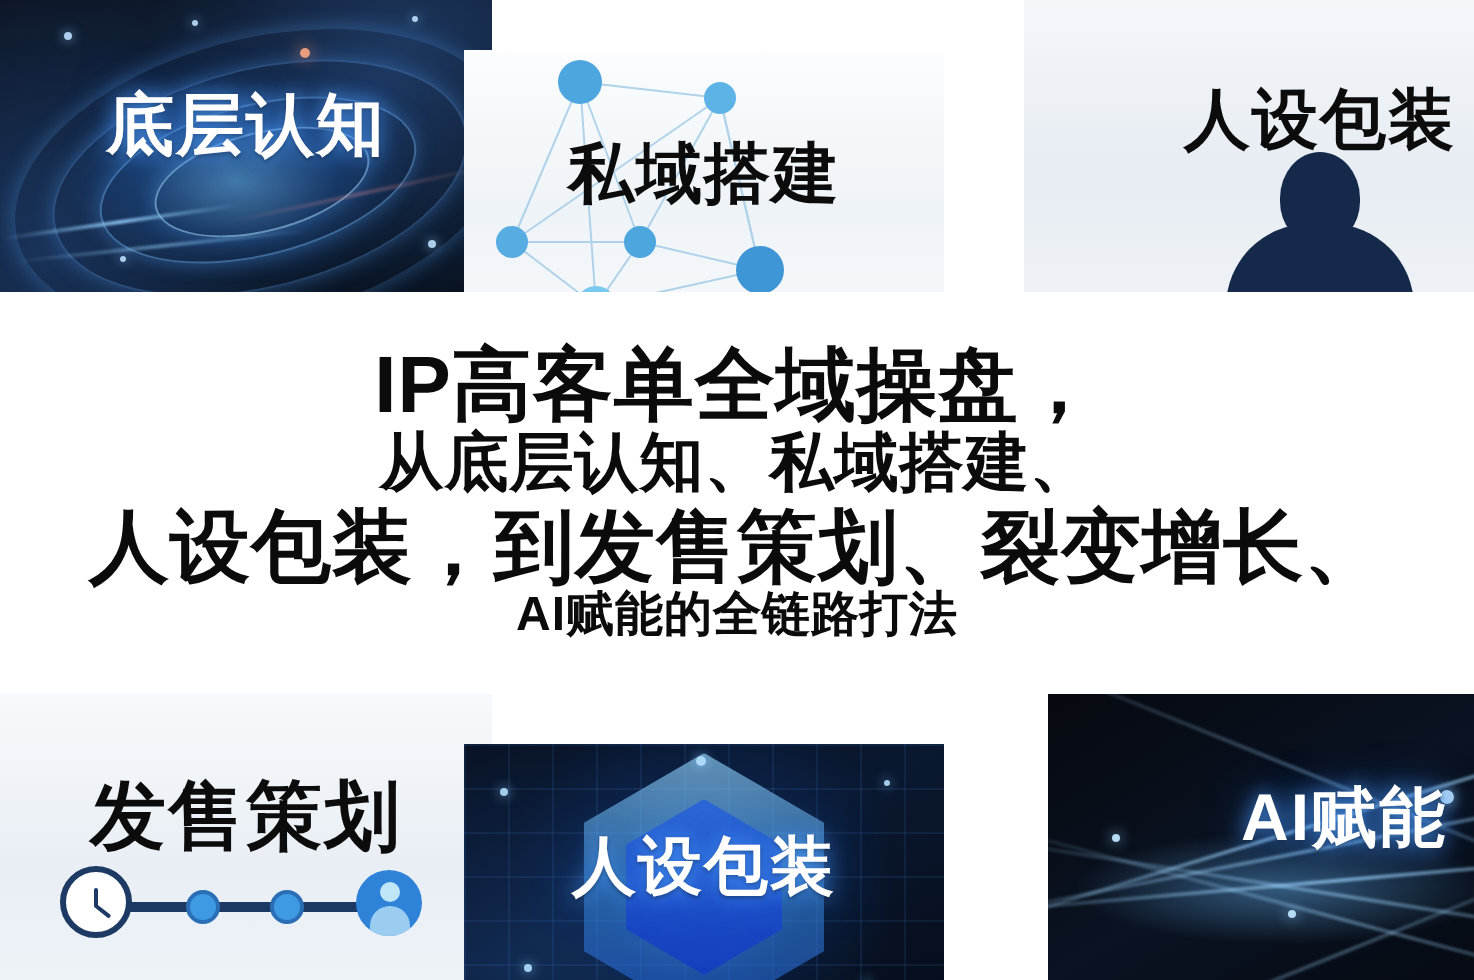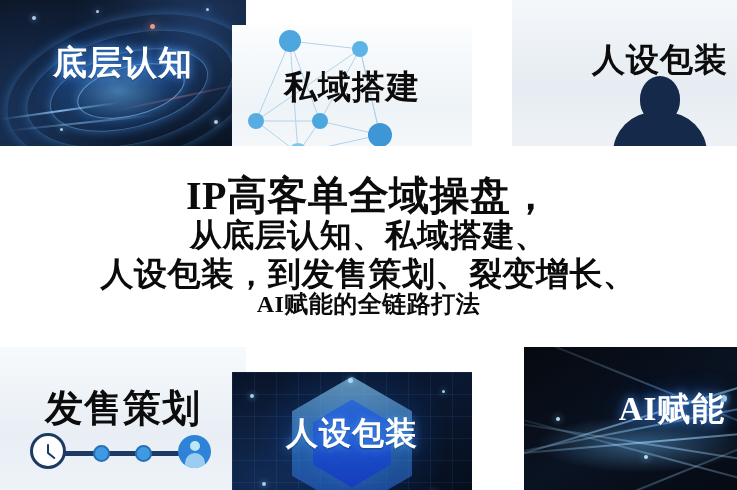--- a/index.html
+++ b/index.html
@@ -3,21 +3,20 @@
 <meta charset="utf-8">
 <style>
   html,body{margin:0;padding:0;background:#fff;}
   body{font-family:"Liberation Sans","DejaVu Sans",sans-serif;}
 
   #poster{
     position:relative;
     width:737px;height:490px;
     overflow:hidden;
     background:#ffffff;
-    font-family:Liberation Serif, serif;
   }
 
   
   .panel{
     position:absolute;
     overflow:hidden;
   }
   .panel .label{
     position:absolute;
     left:0;right:0;
@@ -161,21 +160,21 @@
   #band .ln{
     color:#0b0b0b;
     font-weight:bold;
     white-space:nowrap;
     text-align:center;
     letter-spacing:.5px;
     line-height:1.02;
   }
   #band .ln1{font-size:40px;margin-bottom:2px;}
   #band .ln2{font-size:32px;margin-bottom:6px;}
-  #band .ln3{font-size:33px;margin-bottom:1px;}
+  #band .ln3{font-size:40px;margin-bottom:1px;}
   #band .ln4{font-size:24px;}
 </style>
 </head>
 <body>
 
 <div id="poster">
 
   <div class="panel r1 c1" id="p1">
     <div class="ring c"></div>
     <div class="ring b"></div>

